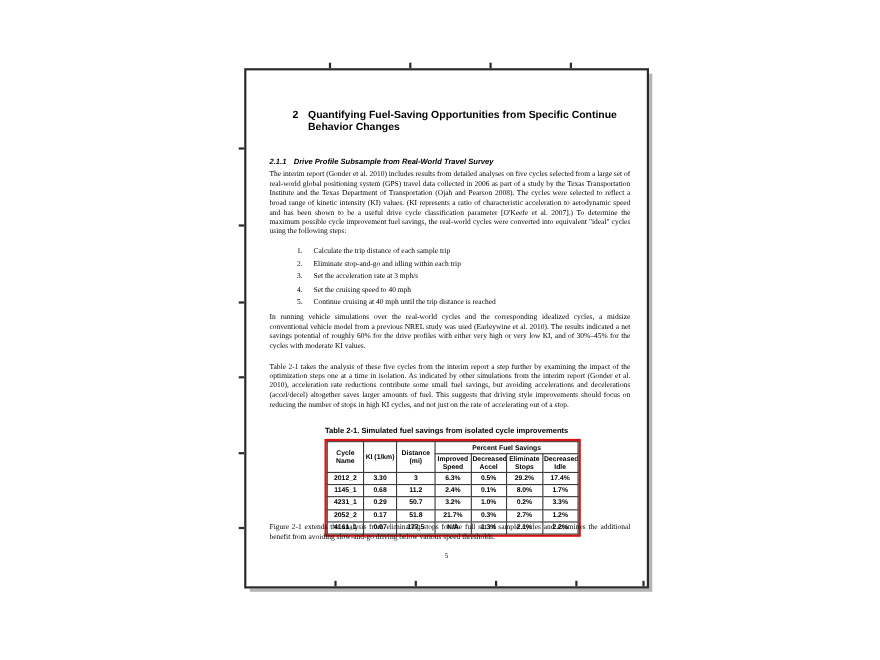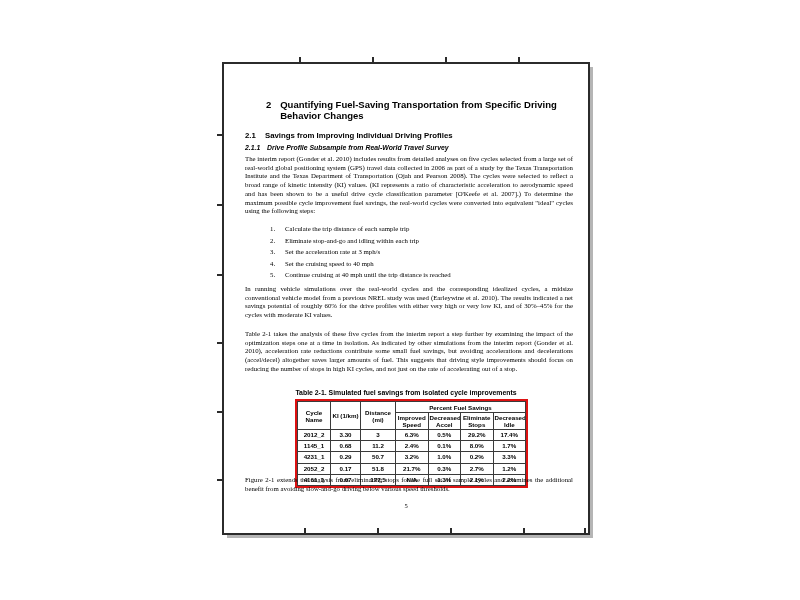--- a/index.html
+++ b/index.html
@@ -72,27 +72,24 @@
         <div class="tick l" style="top: 278px;"></div>
         <div class="tick l" style="top: 347px;"></div>
         <div class="tick l" style="top: 415px;"></div>
       </div>
 
     <div id="content">
 
       <div class="h1">
         <div class="h1row">
           <span class="num">2</span>
-          <span class="txt">Quantifying Fuel-Saving Transportation from Specific Driving Behavior Changes</span>
-        </div>
-      </div>
-
-      <div class="h2">
-        <span class="num">2.1</span><span>Savings from Improving Individual Driving Profiles</span>
-      </div>
+          <span class="txt">Quantifying Fuel-Saving Opportunities from Specific Continue Behavior Changes</span>
+        </div>
+      </div>
+
 
       <div class="h3">
         <span class="num">2.1.1</span><span>Drive Profile Subsample from Real-World Travel Survey</span>
       </div>
 
       <div class="para" id="para1">The interim report (Gonder et al. 2010) includes results from detailed analyses on five cycles selected from a large set of real-world global positioning system (GPS) travel data collected in 2006 as part of a study by the Texas Transportation Institute and the Texas Department of Transportation (Ojah and Pearson 2008). The cycles were selected to reflect a broad range of kinetic intensity (KI) values. (KI represents a ratio of characteristic acceleration to aerodynamic speed and has been shown to be a useful drive cycle classification parameter [O'Keefe et al. 2007].) To determine the maximum possible cycle improvement fuel savings, the real-world cycles were converted into equivalent "ideal" cycles using the following steps:</div>
 
       <div class="numlist">
         <div class="li">
           <span class="n">1.</span>

